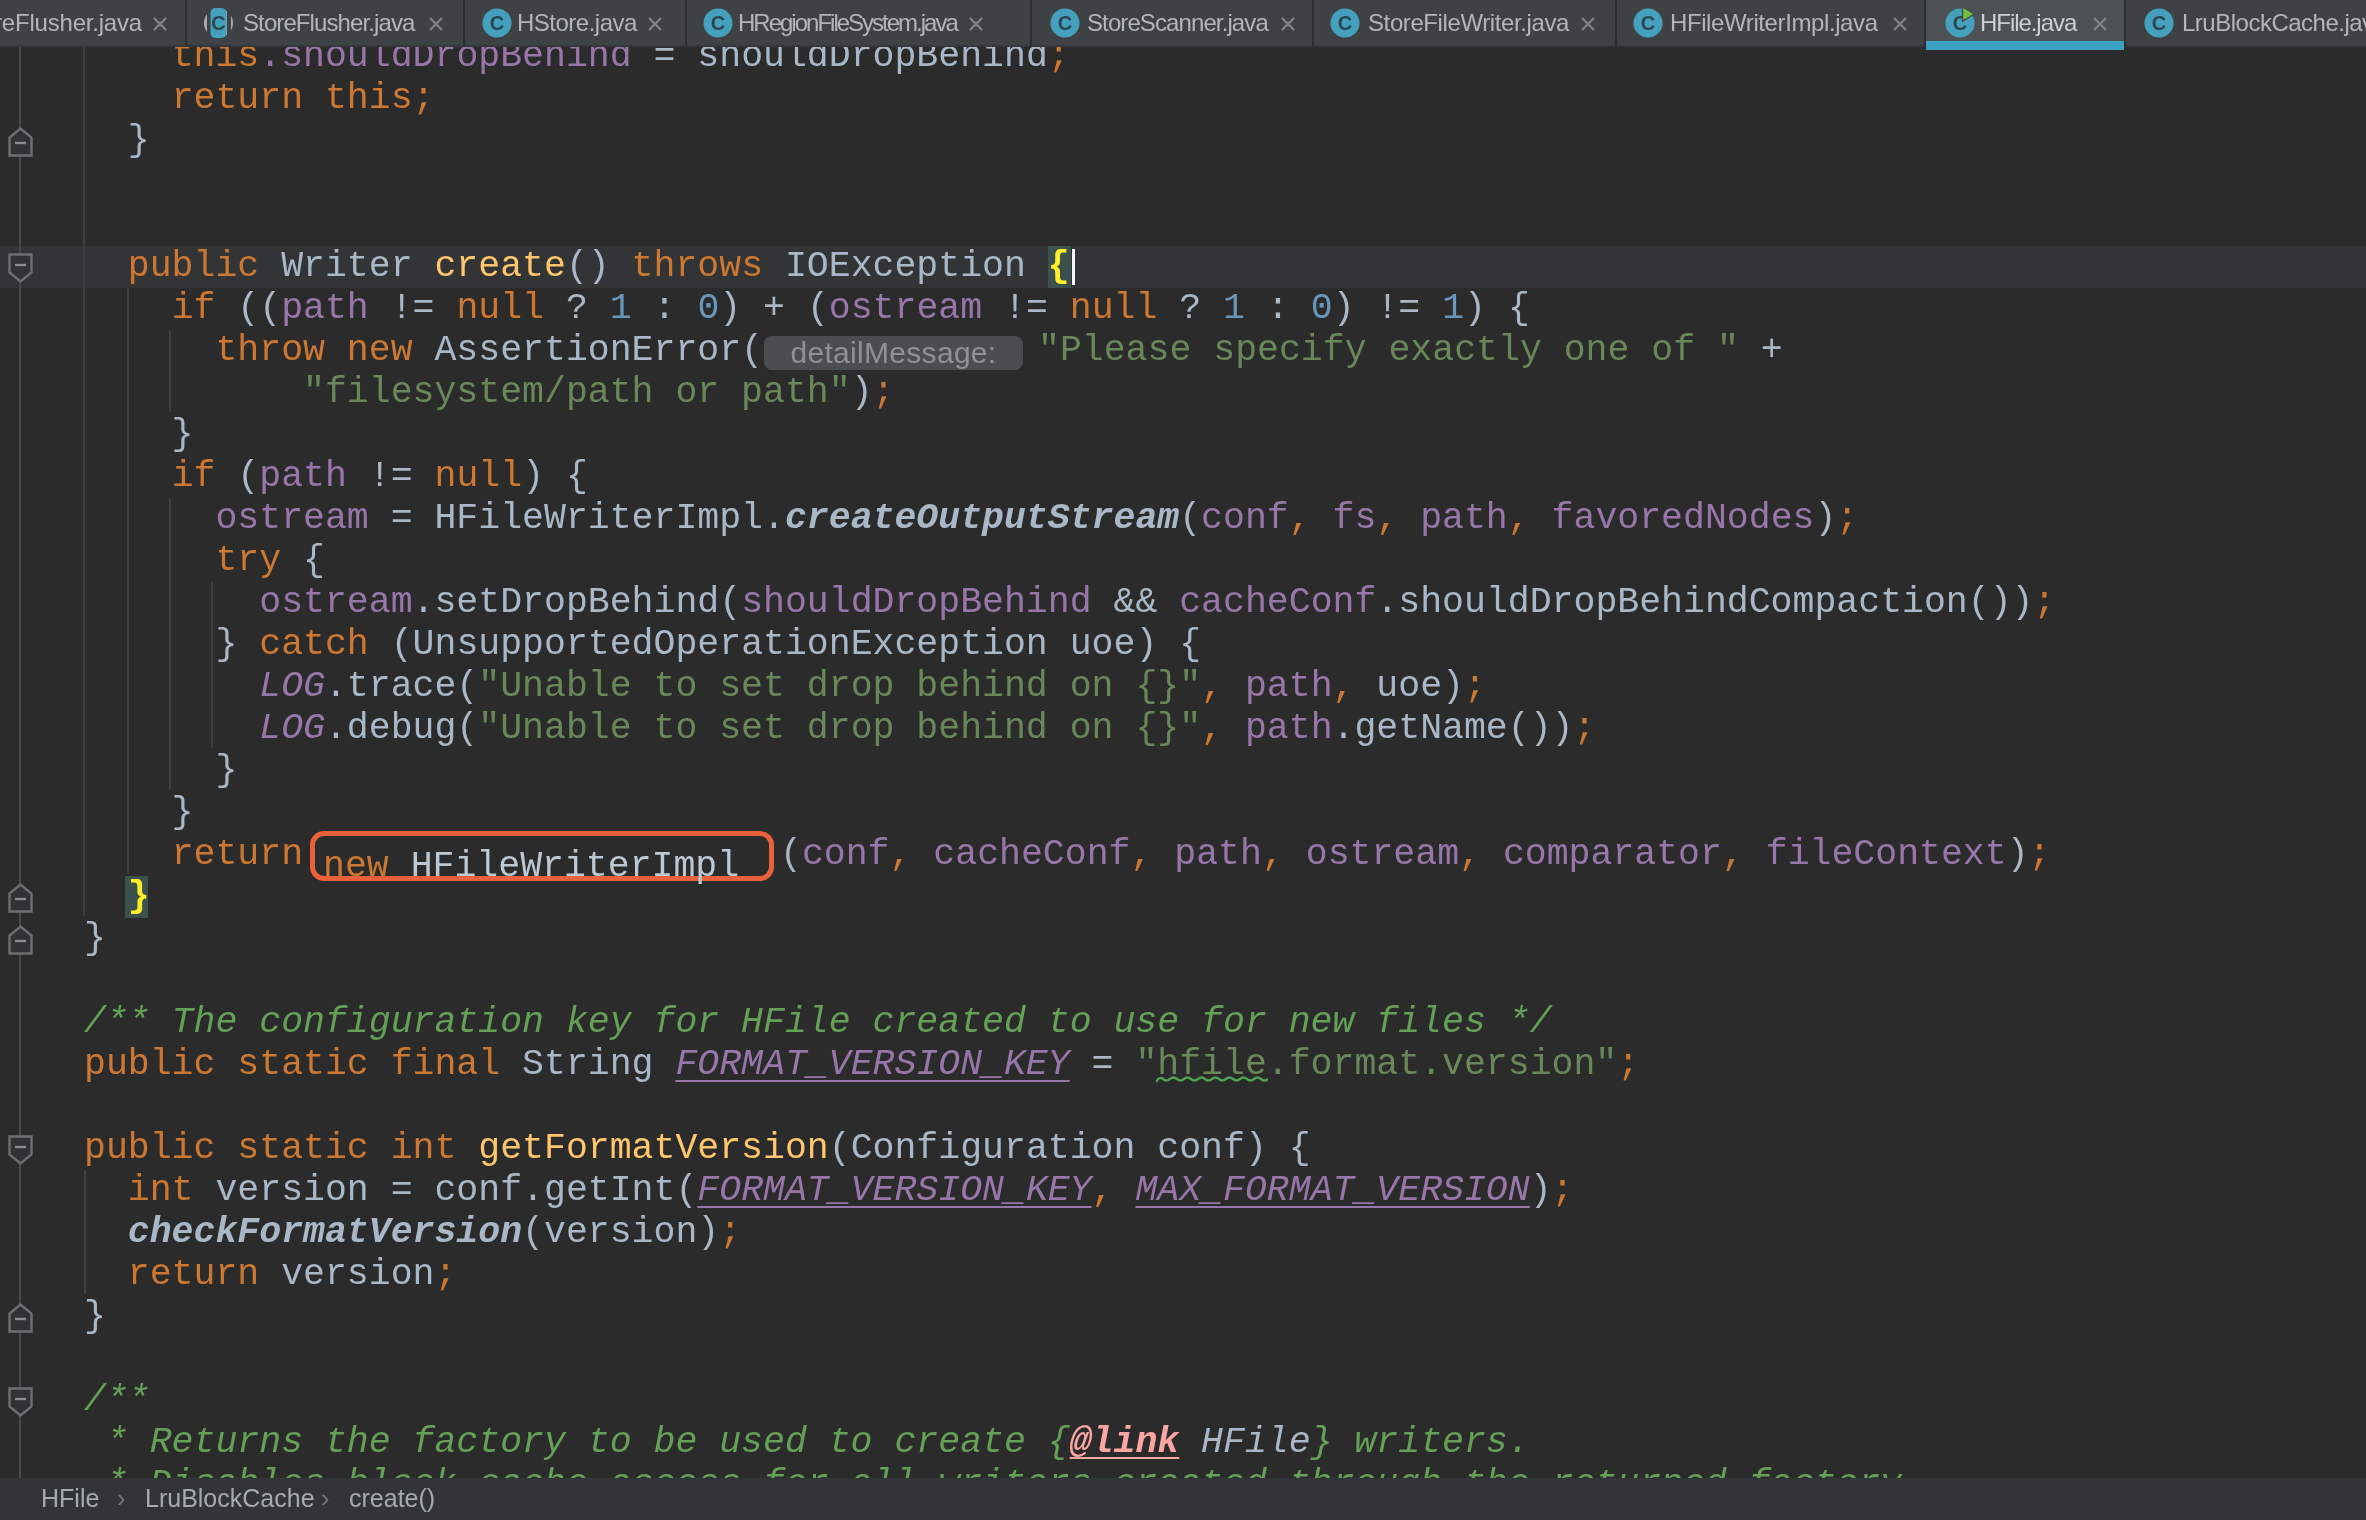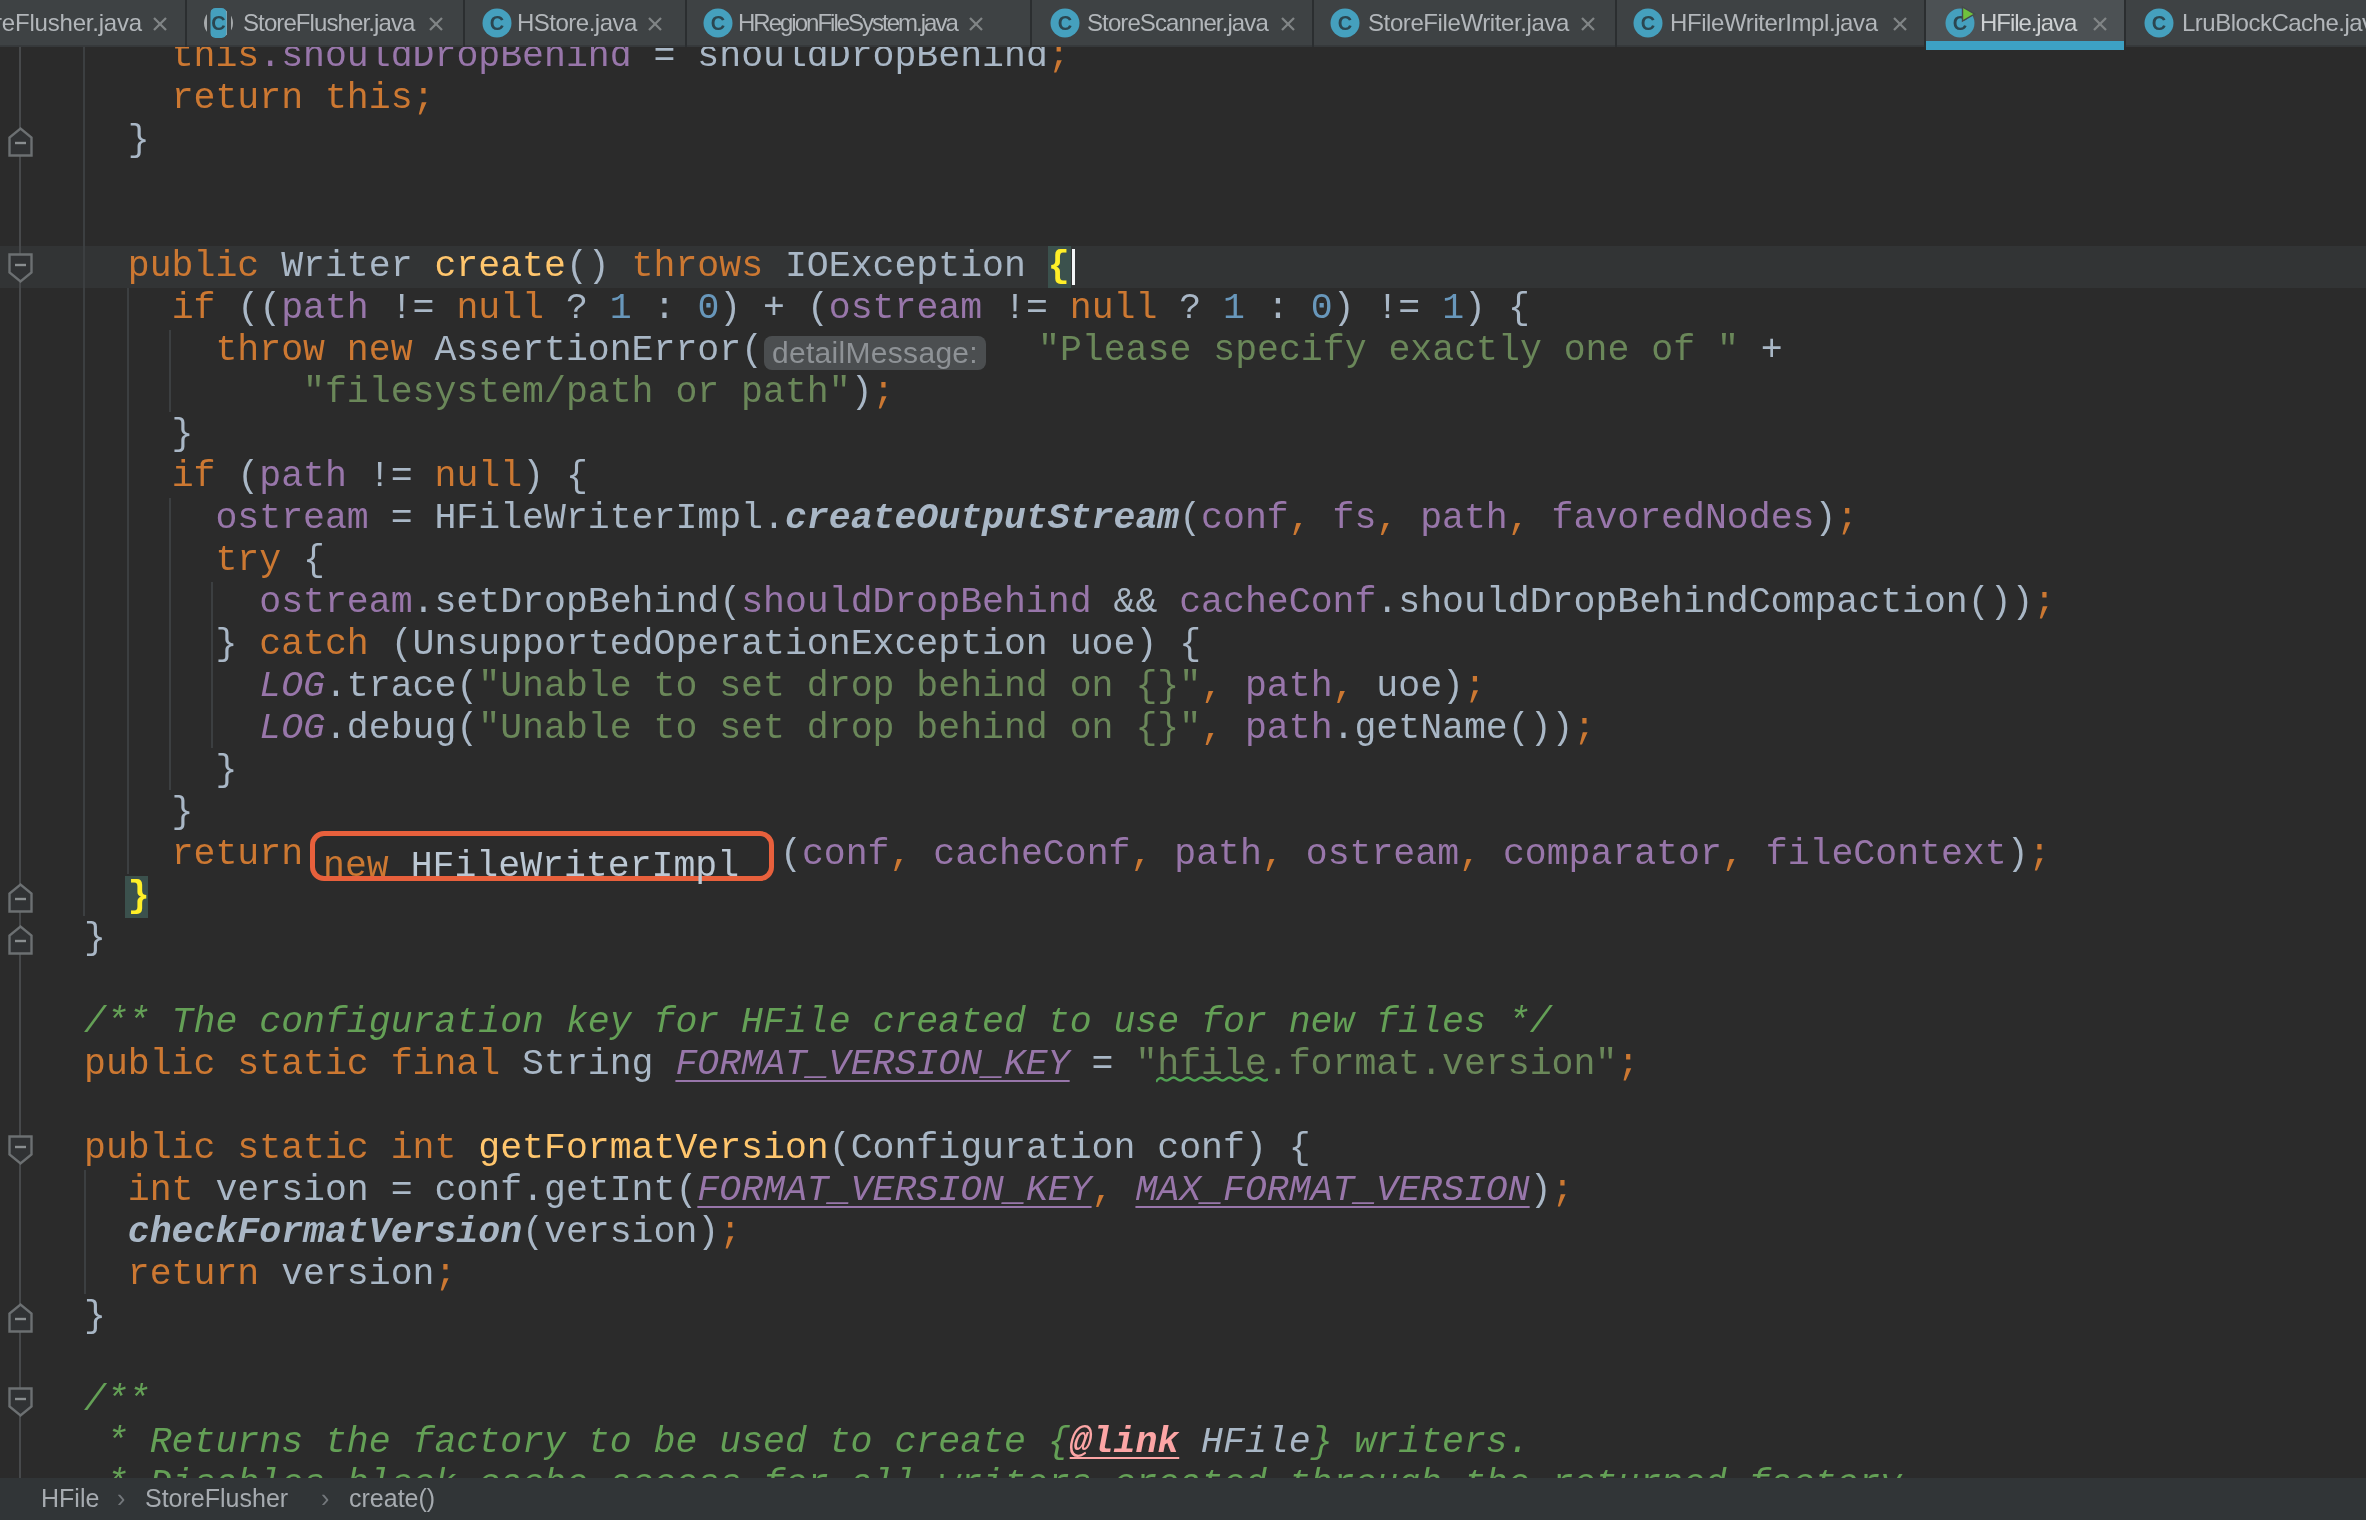--- a/index.html
+++ b/index.html
@@ -28,21 +28,21 @@
   .fu{color:#9876AA;font-style:italic;text-decoration:underline;text-underline-offset:6px;text-decoration-thickness:2px;}
   .bm{color:#FFEF28;font-weight:bold;}
   .guide{position:absolute;width:2px;background:#3C3F41;z-index:1;}
   .foldline{position:absolute;left:19px;top:0;width:2px;height:1431px;background:#47494B;z-index:1;}
   .marker{position:absolute;left:7px;width:27px;height:32px;z-index:2;}
   .ov{position:absolute;z-index:3;}
   .codeov{position:absolute;font-family:"Liberation Mono",monospace;font-size:36.5px;line-height:42px;color:#A9B7C6;white-space:pre;z-index:3;}
   #bracebg1{position:absolute;left:1048px;top:199px;width:23px;height:42px;background:#3B514D;z-index:1;}
   #bracebg2{position:absolute;left:125px;top:829px;width:23px;height:42px;background:#3B514D;z-index:1;}
   #caret{position:absolute;left:1072px;top:202px;width:3px;height:36px;background:#F3F5F7;z-index:4;}
-  #inlay{position:absolute;left:764px;top:289px;width:222px;height:34px;background:#4B4E50;border-radius:8px;z-index:3;
+  #inlay{position:absolute;left:764px;top:289px;width:259px;height:34px;background:#4B4E50;border-radius:8px;z-index:3;
          font-family:"Liberation Sans",sans-serif;font-size:30px;color:#8E9296;text-align:center;line-height:33px;letter-spacing:0.3px;}
   #obox{position:absolute;left:310px;top:784px;width:454px;height:40px;border:5px solid #E8603C;border-radius:14px;z-index:3;}
   
   #crumbs{position:absolute;left:0;top:1478px;width:2366px;height:42px;background:#313537;z-index:5;
           font-family:"Liberation Sans",sans-serif;font-size:25px;color:#A6ABB0;}
   .crumb{position:absolute;top:6px;white-space:nowrap;}
   .chev{color:#73777B;}
 </style>
 </head>
 <body>
@@ -217,17 +217,17 @@
 <svg class="ticon" style="left:2144px" width="30" height="30" viewBox="0 0 30 30">
         <circle cx="15" cy="15" r="14.5" fill="#45A0BE"></circle>
         <text x="15" y="22" font-family="Liberation Sans, sans-serif" font-size="20" font-weight="bold" fill="#2B4650" text-anchor="middle">C</text>
       </svg>
 <span class="tabtxt" style="left:2182px;letter-spacing:-0.5px">LruBlockCache.java</span>
 </div>
 <div id="underline"></div>
 <div id="crumbs">
 <span class="crumb" style="left:41px">HFile</span>
 <span class="crumb chev" style="left:117px">›</span>
-<span class="crumb" style="left:145px">StoreFlusher</span>
+<span class="crumb" style="left:145px">LruBlockCache</span>
 <span class="crumb chev" style="left:321px">›</span>
 <span class="crumb" style="left:349px">create()</span>
 </div>
 </div>
 
 </body></html>

